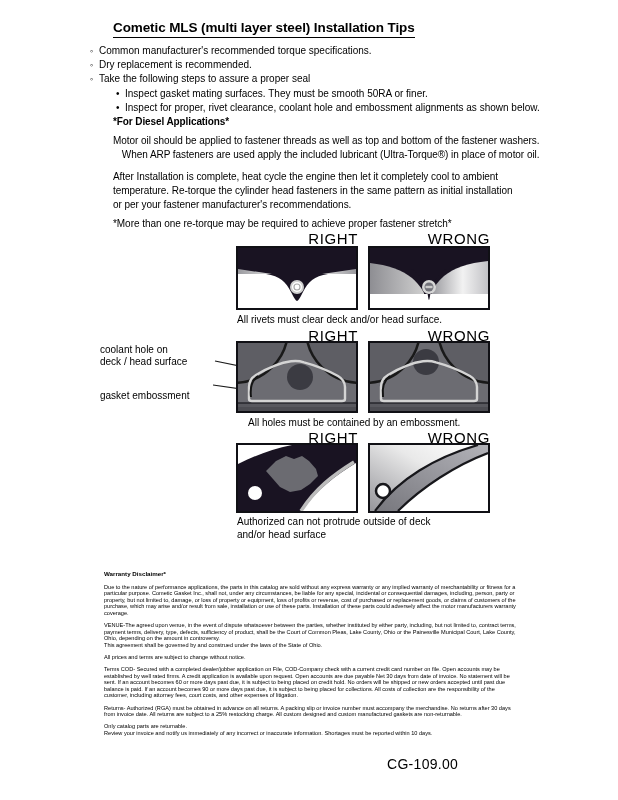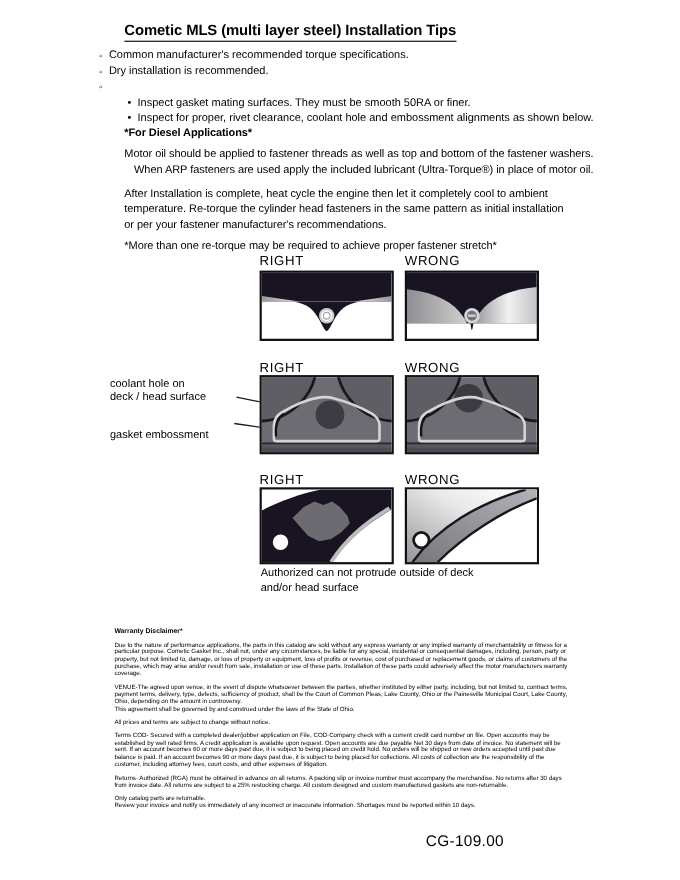--- a/index.html
+++ b/index.html
@@ -16,21 +16,21 @@
   .tip .b{width:9px;font-size:9px;flex:0 0 9px;}
   .tip.sub{margin-left:26px;}
   .tip.sub .b{font-size:10px;}
 
   .diesel-h{left:113px;top:116px;font-size:10px;font-weight:bold;letter-spacing:-0.1px;}
   .body{font-size:10px;line-height:14.2px;letter-spacing:-0.05px;}
   .p1{left:113px;top:134px;text-align:right;}
   .p2{left:113px;top:170px;}
   .note{left:113px;top:217px;}
 
-  .dglabel{position:absolute;width:122px;text-align:left;font-size:12px;letter-spacing:0.6px;}
+  .dglabel{position:absolute;width:122px;text-align:right;font-size:15px;letter-spacing:0.6px;}
   .panel{position:absolute;width:118px;border:2px solid #101015;background:#fff;}
   .panel svg{display:block;}
   .caption{position:absolute;font-size:10px;line-height:12.5px;}
 
   .sidelabels{left:100px;top:344px;width:115px;text-align:left;
               font-size:10px;line-height:11.5px;}
   .sidelabels .l2{margin-top:23px;}
   .leaders{left:205px;top:352px;pointer-events:none;}
 
   .warranty{left:104px;top:571px;width:414px;font-size:5.6px;line-height:6.6px;
@@ -47,24 +47,25 @@
 
   <div class="abs title">Cometic MLS (multi layer steel) Installation Tips</div>
 
   <div class="abs tips">
     <div class="tip">
       <span class="b">◦</span>
       <span>Common manufacturer's recommended torque specifications.</span>
     </div>
     <div class="tip">
       <span class="b">◦</span>
-      <span>Dry installation is recommended.</span>
+      <span>Dry replacement is recommended.</span>
     </div>
     <div class="tip">
       <span class="b">◦</span>
+      <span>Take the following steps to assure a proper seal</span>
     </div>
     <div class="tip sub">
       <span class="b">•</span>
       <span>Inspect gasket mating surfaces.  They must be smooth 50RA or finer.</span>
     </div>
     <div class="tip sub">
       <span class="b">•</span>
       <span>Inspect for proper, rivet clearance, coolant hole and embossment alignments as shown below.</span>
     </div>
   </div>
@@ -120,20 +121,21 @@
       <path d="M0,15 C18,17 32,22 42,30 C48,35 52,41 54,45 L54,46 L0,46 Z" fill="url(#s1l)"></path>
       <path d="M118,13 C98,15 84,20 74,28 C68,33 64,39 62,44 L62,46 L118,46 Z" fill="url(#s1r)"></path>
       <rect x="0" y="46" width="118" height="14" fill="#ffffff"></rect>
       <path d="M40,12 L78,12 L78,20 C68,26 63,34 61,42 C60,48 59.5,52 59,52 C58.5,52 58,48 57,42 C55,34 50,26 40,20 Z" fill="#191322"></path>
       <circle cx="59" cy="39" r="7" fill="#d6d6d6"></circle>
       <circle cx="59" cy="39" r="4.5" fill="#72727a"></circle>
       <rect x="55.5" y="37.8" width="7" height="2.4" fill="#c9c9c9"></rect>
     </svg>
   </div>
 
+  <div class="caption" style="left:237px;top:314px">All rivets must clear deck and/or head surface.</div>
 
   <div class="dglabel" style="left:236px;top:327px">RIGHT</div>
   <div class="dglabel" style="left:368px;top:327px">WRONG</div>
 
   <div class="abs sidelabels">
     <div class="preline">coolant hole on
 deck / head surface</div>
     <div class="l2">gasket embossment</div>
   </div>
   <svg class="abs leaders" width="100" height="48" viewBox="0 0 100 48">
@@ -162,20 +164,21 @@
       <circle cx="122" cy="-14" r="54" fill="#5e5e64" stroke="#191919" stroke-width="2.5"></circle>
       <rect x="0" y="60" width="118" height="8" fill="#58585e"></rect>
       <rect x="0" y="64" width="118" height="4" fill="#4c4c52"></rect>
       <line x1="0" y1="60" x2="118" y2="60" stroke="#26262c" stroke-width="1.5"></line>
       <circle cx="56" cy="19" r="13" fill="#3b3b42"></circle>
       <path d="M11,56 L11,44 C11,39 13,35 18,32 C30,25 44,19.5 53,18.3 C57,17.8 62,18 66,19.3 C78,22.5 92,28.5 100,33 C105,36 107,40 107,44 L107,56 C107,57.5 106,58 104,58 L14,58 C12,58 11,57.5 11,56 Z" fill="none" stroke="#d4d4d4" stroke-width="2.4"></path>
       <path d="M13,54 C12,46 13,38 20,33" fill="none" stroke="#141414" stroke-width="2"></path>
     </svg>
   </div>
 
+  <div class="caption" style="left:248px;top:417px">All holes must be contained by an embossment.</div>
 
   <div class="dglabel" style="left:236px;top:429px">RIGHT</div>
   <div class="dglabel" style="left:368px;top:429px">WRONG</div>
 
   <div class="panel" style="left:236px;top:443px">
     <svg width="118" height="66" viewBox="0 0 118 66">
       <rect x="0" y="0" width="118" height="66" fill="#191322"></rect>
       <path d="M0,0 L54,0 C34,4 16,11 0,19 Z" fill="#ffffff"></path>
       <path d="M118,18 C97,31 78,45 64,66 L118,66 Z" fill="#ffffff"></path>
       <path d="M116,17 C95,30 77,44 63,66" fill="none" stroke="#bcbcbc" stroke-width="3.5"></path>

